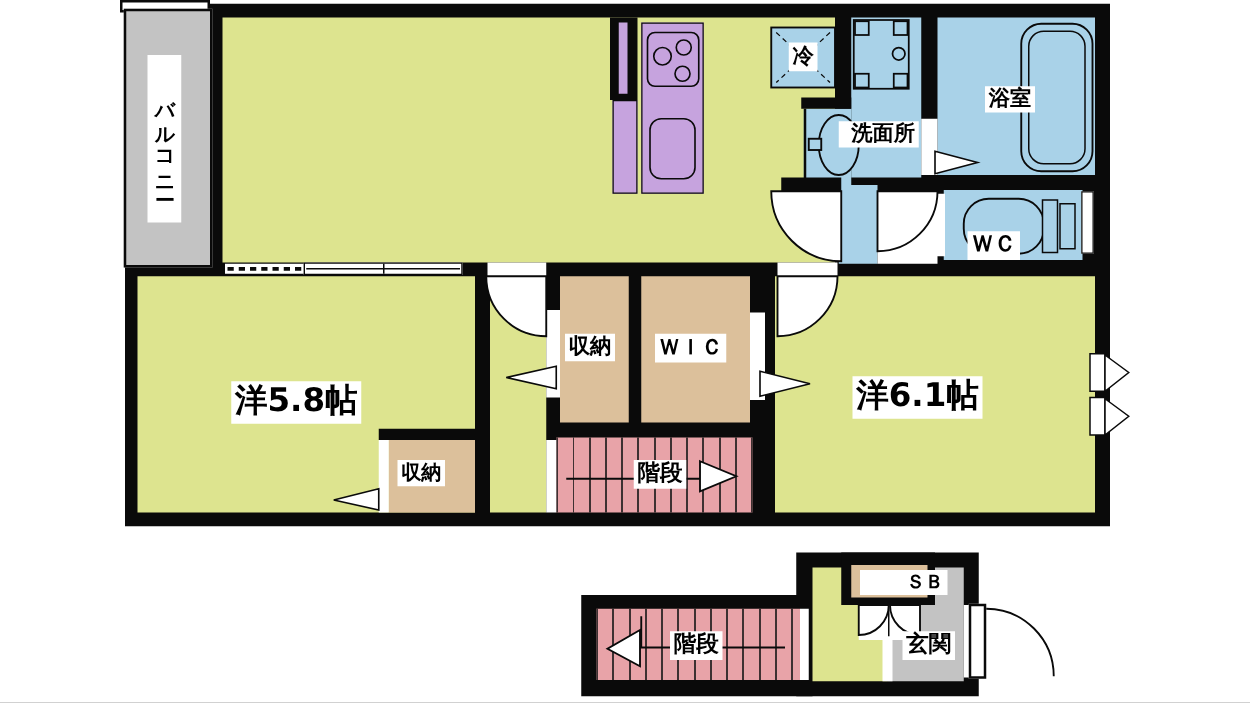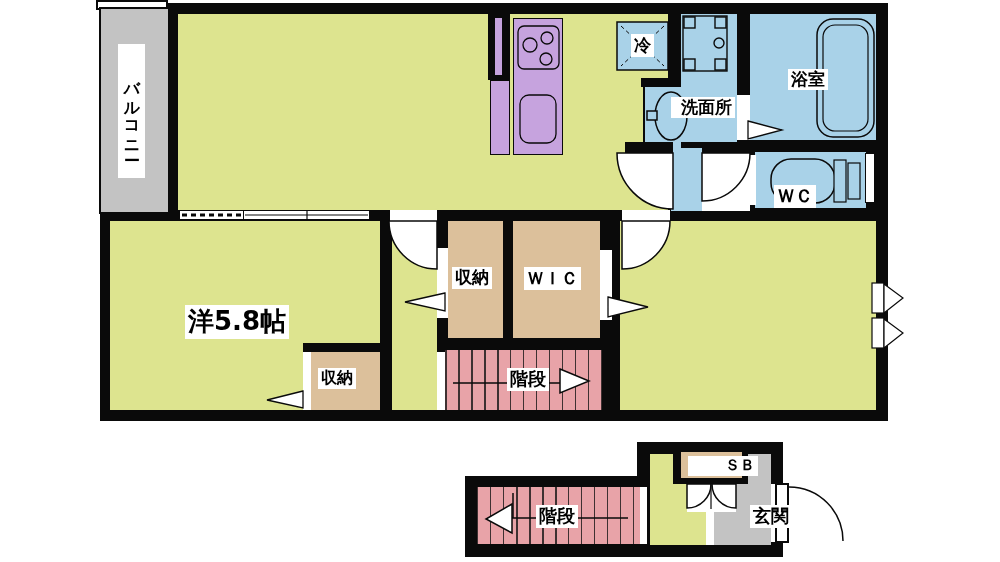--- a/index.html
+++ b/index.html
@@ -165,19 +165,20 @@
   </svg>
 
   <div class="lbl vlbl" style="left:118px;top:44px;width:27px;height:134px;font-size:16px;">バルコニー</div>
   <div class="lbl" style="left:631px;top:34px;height:23px;font-size:17px;">冷</div>
   <div class="lbl" style="left:671px;top:97px;height:21px;font-size:17px;padding-left:10px;">洗面所</div>
   <div class="lbl" style="left:788px;top:69px;height:21px;font-size:17px;">浴室</div>
   <div class="lbl" style="left:774px;top:185px;height:23px;font-size:18px;text-align:right;">ＷＣ</div>
   <div class="lbl" style="left:185px;top:293px;height:34px;font-size:26px;margin-top:12px;">洋5.8帖</div>
   <div class="lbl" style="left:452px;top:267px;height:22px;font-size:17px;">収納</div>
   <div class="lbl" style="left:524px;top:267px;height:23px;font-size:17px;">ＷＩＣ</div>
+  <div class="lbl" style="left:682px;top:301px;height:34px;font-size:26px;">洋6.1帖</div>
   <div class="lbl" style="left:318px;top:368px;height:21px;font-size:16px;">収納</div>
   <div class="lbl" style="left:507px;top:368px;height:23px;font-size:18px;">階段</div>
   <div class="lbl" style="left:536px;top:505px;height:23px;font-size:18px;">階段</div>
   <div class="lbl" style="left:688px;top:456px;height:20px;font-size:15px;padding-left:37px;">ＳＢ</div>
-  <div class="lbl" style="left:722px;top:505px;height:23px;font-size:18px;margin-left:28px;">玄関</div>
+  <div class="lbl" style="left:722px;top:505px;height:23px;font-size:18px;">玄関</div>
 
 </div>
 
 </body></html>

